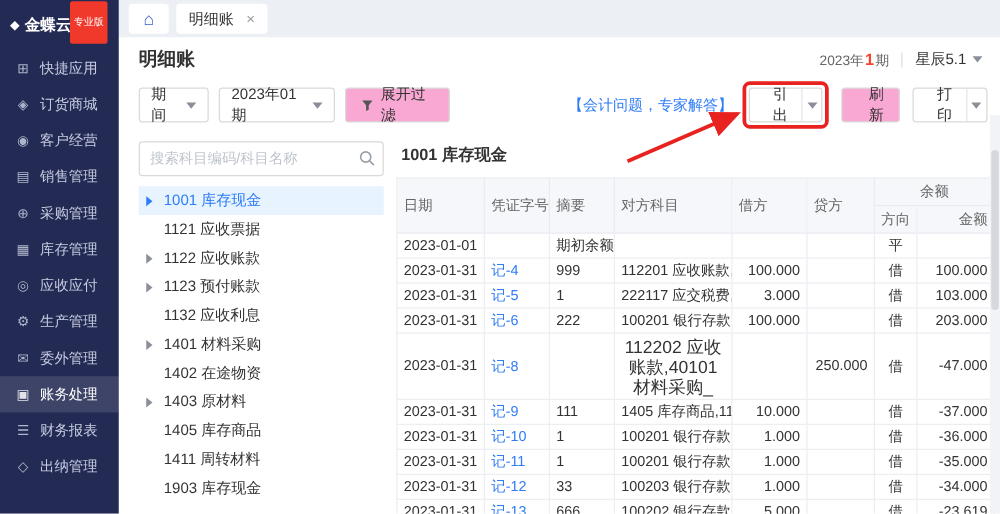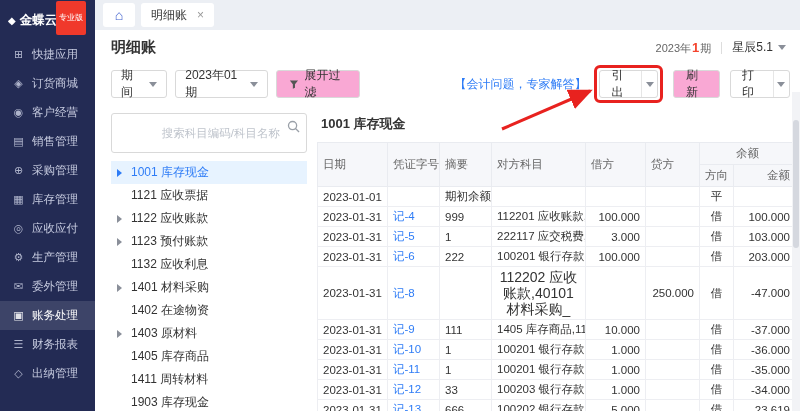--- a/index.html
+++ b/index.html
@@ -30,33 +30,33 @@
   .hdr-div { width:1px; height:12px; background:#ddd; }
   .version { display:flex; align-items:center; gap:5px; color:#333; font-size:12px; cursor:pointer; }
 
   .caret { width:0; height:0; border-left:4px solid transparent; border-right:4px solid transparent; border-top:5px solid #8a8f99; display:inline-block; }
 
   
   .toolbar { display:flex; align-items:center; gap:8px; padding:4px 10px 8px 16px; }
   .sel { height:28px; border:1px solid #d9d9d9; border-radius:3px; background:#fff; display:flex; align-items:center; gap:8px; padding:0 9px; font-size:12px; color:#333; cursor:pointer; }
   .btn { height:28px; border:1px solid #d9d9d9; border-radius:3px; background:#f9a8d4; display:flex; align-items:center; padding:0 12px; font-size:12px; color:#333; cursor:pointer; }
   .help-link { color:#2e7cf6; font-size:12px; margin-left:86px; cursor:pointer; white-space:nowrap; }
-  .right-group { margin-left:auto; display:flex; align-items:center; gap:10px; }
+  .right-group { margin-left:auto; display:flex; align-items:center; gap:10px;text-align:right; }
   .split { display:flex; align-items:stretch; height:28px; border:1px solid #d9d9d9; border-radius:3px; background:#fff; cursor:pointer; }
   .split .s-main { display:flex; align-items:center; padding:0 11px; font-size:12px; }
   .split .s-caret { display:flex; align-items:center; justify-content:center; width:20px; border-left:1px solid #e6e6e6; }
   .anno-wrap { position:relative; }
   .anno-box { border:3px solid #e8221f; border-radius:6px; padding:2px; background:#fff; }
   .arrow-svg { position:absolute; left:-96px; top:20px; width:104px; height:48px; overflow:visible; pointer-events:none; z-index:9; }
 
   
   .work { display:flex; padding:0 10px 0 10px; height:283px; }
   .tree-panel { width:212px; padding:2px 10px 0 6px; flex:none; }
   .search-wrap { position:relative; }
-  .search-wrap input { width:100%; height:40px; border:1px solid #d9d9d9; border-radius:3px; padding:0 26px 0 8px; font-size:11.5px; color:#333; outline:none; font-family:inherit;text-align:right; }
+  .search-wrap input { width:100%; height:28px; border:1px solid #d9d9d9; border-radius:3px; padding:0 26px 0 8px; font-size:11.5px; color:#333; outline:none; font-family:inherit; }
   .search-wrap input::placeholder { color:#bfc4cc; }
   .search-icon { position:absolute; right:7px; top:7px; }
   .tree { margin-top:8px; }
   .tree-item { position:relative; height:23px; display:flex; align-items:center; padding-left:20px; font-size:12px; color:#333; cursor:pointer; white-space:nowrap; }
   .tree-item .tri { position:absolute; left:6px; top:8px; width:0; height:0; border-top:4px solid transparent; border-bottom:4px solid transparent; border-left:5px solid #8a8f99; }
   .tree-item.selected { background:#e7f3ff; color:#2e7cf6; }
   .tree-item.selected .tri { border-left-color:#2e7cf6; }
 
   .table-panel { flex:1; min-width:0; padding-top:2px; }
   .table-title { font-size:13px; font-weight:bold; color:#333; padding:2px 0 9px 4px; }

